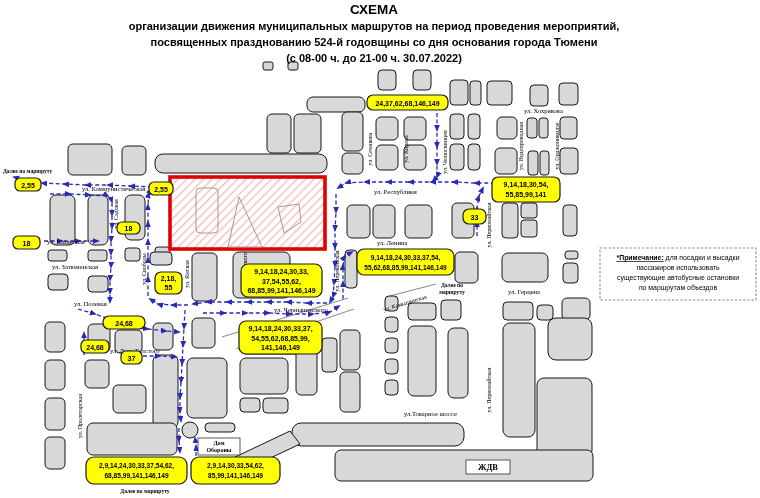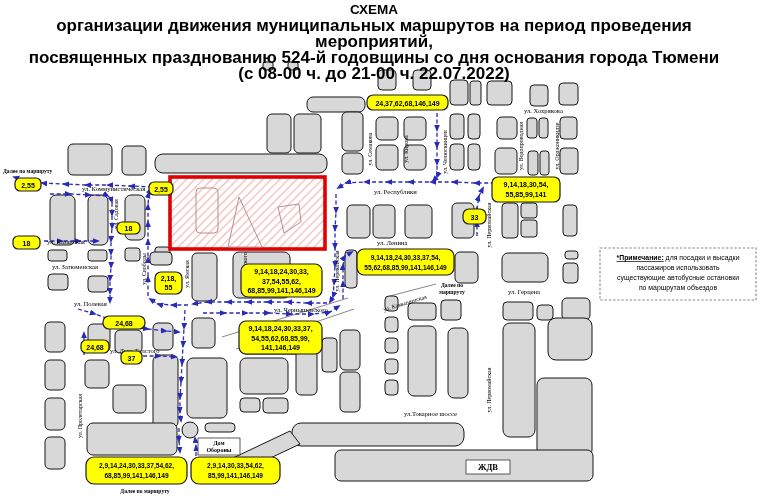--- a/index.html
+++ b/index.html
@@ -1,20 +1,20 @@
 <!DOCTYPE html>
 <html><head>
 <meta charset="utf-8">
 <style>
   html,body{margin:0;padding:0;background:#fff;}
   #stage{position:relative;width:760px;height:498px;background:#fff;overflow:hidden;
          font-family:"Liberation Sans",sans-serif;}
   #title{position:absolute;top:2px;left:0;width:748px;text-align:center;color:#000000;z-index:5;}
   #title .t1{font-size:13.5px;font-weight:bold;line-height:16px;}
-  #title .t2{font-size:17px;font-weight:bold;line-height:16px;}
+  #title .t2{font-size:11px;font-weight:bold;line-height:16px;}
   svg{position:absolute;top:0;left:0;}
   svg text{fill:#000;}
   .bld{fill:#d8d8d8;stroke:#161616;stroke-width:1;}
   .street{font-family:"Liberation Serif",serif;font-size:6.6px;}
   .street-sm{font-family:"Liberation Serif",serif;font-size:6px;}
   .tiny{font-family:"Liberation Serif",serif;font-size:5.6px;font-weight:bold;}
   .badge-rect{fill:#ffff00;stroke:#1a1a1a;stroke-width:1.2;}
   .badge-txt{font-family:"Liberation Sans",sans-serif;font-weight:bold;font-size:7px;text-anchor:middle;}
   .badge-txt-sm{font-family:"Liberation Sans",sans-serif;font-weight:bold;font-size:6.6px;text-anchor:middle;}
   .route{fill:none;stroke:#2a2ab8;stroke-width:1.3;stroke-dasharray:4 2.6;}
@@ -24,21 +24,21 @@
 </style>
 </head>
 <body>
 
 <div id="stage">
 
   <div id="title">
     <div class="t1">СХЕМА</div>
     <div class="t2">организации движения муниципальных маршрутов на период проведения мероприятий,</div>
     <div class="t2">посвященных празднованию 524-й годовщины со дня основания города Тюмени</div>
-    <div class="t2">(с 08-00 ч. до 21-00 ч. 22.07.2022)</div>
+    <div class="t2">(с 08-00 ч. до 21-00 ч. 30.07.2022)</div>
   </div>
 
   <svg width="760" height="498" viewBox="0 0 760 498">
     <defs>
       <marker id="arr" markerWidth="7" markerHeight="7" refX="4" refY="2.25" orient="auto">
         <path d="M0,0 L5.5,2.25 L0,4.5 z" fill="#2a2ab8"></path>
       </marker>
       <pattern id="hatch" patternUnits="userSpaceOnUse" width="6" height="6" patternTransform="rotate(45)">
         <rect width="6" height="6" fill="#ffffff"></rect>
         <line x1="0" y1="0" x2="0" y2="6" stroke="#f2bcbc" stroke-width="2.6"></line>

